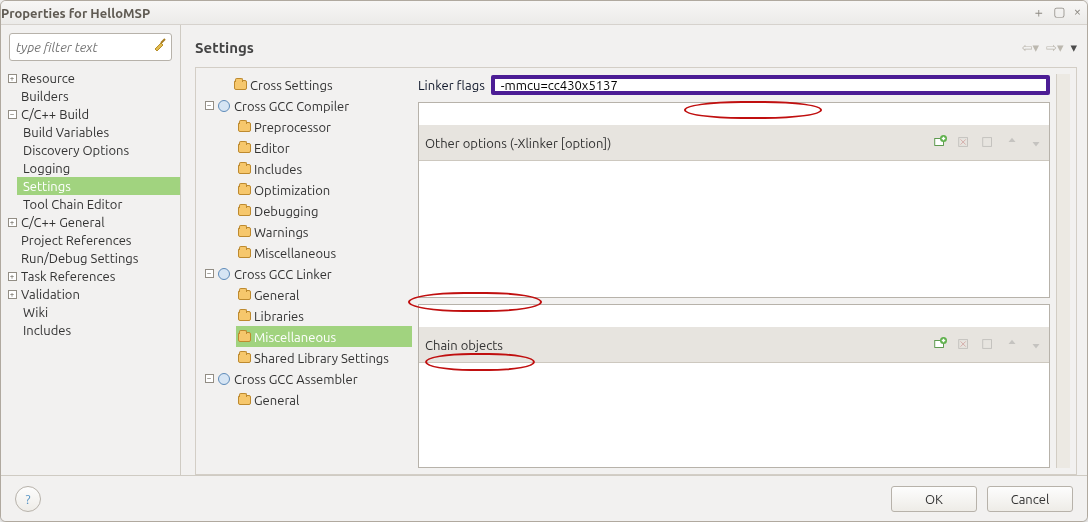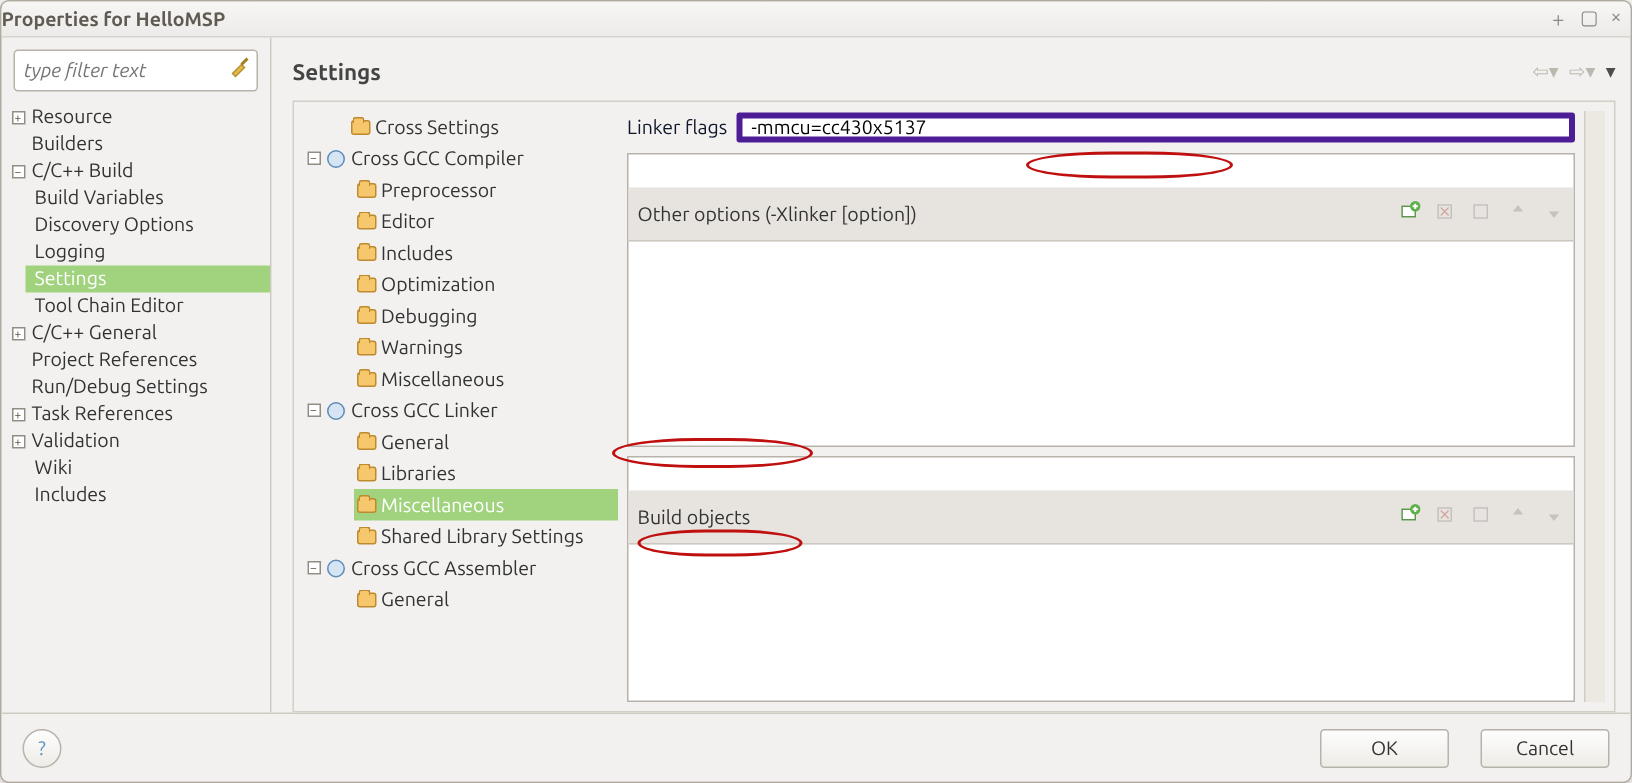--- a/index.html
+++ b/index.html
@@ -39,21 +39,21 @@
   .lbl { color:#0f172a; white-space:nowrap; }
   .textin { flex:1; height:20px; border:4px solid #4c1d95; border-radius:2px; background:#fff; padding:1px 6px; }
   .panel { border:1px solid #b7b2aa; background:#fff; display:flex; flex-direction:column; }
   .panel .phead { height:36px; background:#e7e4df; border-bottom:1px solid #cdc8bf; display:flex; align-items:center; padding:4px 6px; justify-content:space-between;margin-top:22px; }
   .panel .pbody { flex:1; }
   .mini-icons { display:flex; gap:10px; align-items:center; }
   .mini-icons svg { width:14px; height:14px; }
   .scrollbar { width:14px; background:#ece9e3; border-left:1px solid #d2cdc4; }
   .footer { position:absolute; bottom:0; left:0; right:0; height:46px; border-top:1px solid #cfcbc3; display:flex; align-items:center; justify-content:space-between; padding:0 14px; background:#f2f1f0; }
   .help-btn { width:26px; height:26px; border:1px solid #b7b2aa; border-radius:50%; display:flex; align-items:center; justify-content:center; color:#5794c4; background:linear-gradient(#fdfdfd,#eeece7); cursor:pointer;}
-  .btns { display:flex; gap:21px; }
+  .btns { display:flex; gap:10px; }
   .btn { width:86px; height:26px; border:1px solid #b7b2aa; border-radius:3px; background:linear-gradient(#fdfdfd,#eeece7); display:flex; align-items:center; justify-content:center; cursor:pointer; }
   .miL1{margin-left:16px;} .miL2{margin-left:34px;}
   .circL{ left:227px; top:267px; width:134px; height:20px; }
   .circM{ left:244px; top:328px; width:110px; height:18px; }
   .circF{ left:503px; top:76px; width:138px; height:18px; }
   .rel{position:relative;}
   .disabled-ic{opacity:.35;}
 </style>
 </head>
 <body>
@@ -292,21 +292,21 @@
                     </svg></span>
                 <span class="disabled-ic"><svg viewBox="0 0 16 16">
                       <path d="M8 13l4-5H4z" fill="#888"></path>
                     </svg></span>
               </span>
             </div>
             <div class="pbody"></div>
           </div>
           <div class="panel" style="flex:1;">
             <div class="phead">
-              <span>Build objects</span>
+              <span>Chain objects</span>
               <span class="mini-icons">
                 <span><svg viewBox="0 0 16 16">
                       <rect x="2" y="4" width="10" height="8" fill="#fff" stroke="#4b8f3b"></rect>
                       <circle cx="12" cy="4" r="4" fill="#5fb04c"></circle>
                       <path d="M12 2v4M10 4h4" stroke="#fff" stroke-width="1.5"></path>
                     </svg></span>
                 <span class="disabled-ic"><svg viewBox="0 0 16 16">
                       <rect x="2" y="3" width="10" height="10" fill="none" stroke="#777"></rect>
                       <path d="M4 5l6 6M10 5l-6 6" stroke="#a33"></path>
                     </svg></span>

